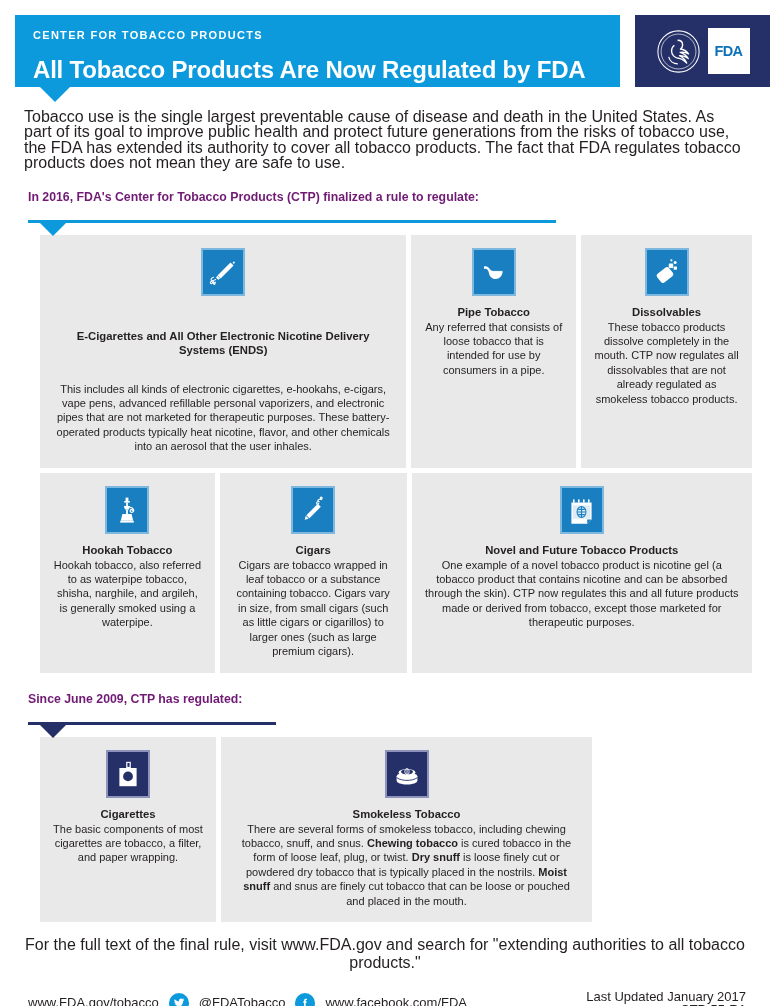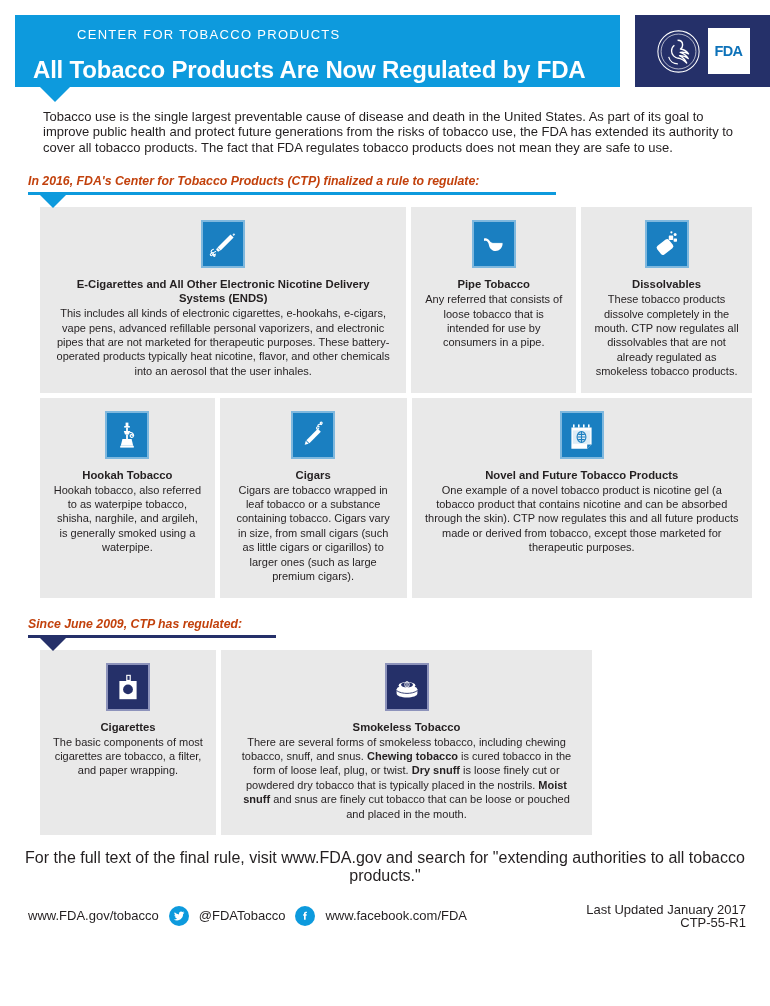--- a/index.html
+++ b/index.html
@@ -17,25 +17,24 @@
   .header-band {
     background: #0d9add;
     width: 605px;
     height: 72px;
     margin-left: 15px;
     padding: 13px 0 0 18px;
     position: relative;
   }
   .header-kicker {
     color: #ffffff;
-    font-size: 13px;
+    font-size: 11px;
     letter-spacing: 1.3px;
-    font-weight: 400;
+    font-weight: 700;
     line-height: 14px;
-    margin-left: 44px;
   }
   .header-title {
     color: #ffffff;
     font-size: 24px;
     font-weight: bold;
     letter-spacing: -0.2px;
     line-height: 30px;
     margin-top: 13px;
   }
   .header-notch {
@@ -56,31 +55,31 @@
   .hhs-seal { width: 45px; height: 45px; }
   .fda-box {
     background: #ffffff;
     width: 42px; height: 46px;
     display: flex; align-items: center; justify-content: center;
   }
   .fda-word { color: #0d72b9; font-size: 14.5px; font-weight: bold; letter-spacing: -0.6px; }
 
   
   .intro {
-    margin: 13px 24px 0 43px;
-    font-size: 13px;
+    margin: 13px 24px 0 24px;
+    font-size: 16px;
     line-height: 15.4px;
     color: #231f20;
   }
 
   
   .section-head { margin: 16px 0 0 28px; position: relative; }
   .section-head .label {
-    font-size: 12.3px; font-weight: bold; color: #c2410c;
-    display: inline-block; padding-bottom: 4px; font-style: italic;
+    font-size: 12.3px; font-weight: bold; color: #701a75;
+    display: inline-block; padding-bottom: 16px;
   }
   .section-head .rule { height: 3px; width: 528px; }
   .section-head .arrow {
     position: absolute; left: 12px; top: 100%;
     width: 0; height: 0;
     border-left: 13px solid transparent;
     border-right: 13px solid transparent;
     border-top: 13px solid transparent;
   }
   .head-blue .rule { background: #0d9add; }
@@ -108,21 +107,21 @@
     width: 44px; height: 48px;
     display: flex; align-items: center; justify-content: center;
     margin-bottom: 9px;
     position: relative;
   }
   .icon-tile.blue { background: #1a7fc1; border: 2px solid #7fb8de; }
   .icon-tile.navy { background: #253069; border: 2px solid #8d93bb; }
   .icon-tile svg { display: block; }
 
   
-  .r1c1 { width: 369px; }
+  .r1c1 { width: 369px; gap: 24px; }
   .r1c2 { width: 166px; }
   .r1c3 { width: 172px; }
   .r2c1 { width: 176px; }
   .r2c2 { width: 188px; }
   .r2c3 { width: 343px; }
   .r3c1 { width: 176px; }
   .r3c2 { width: 160px; }
   .r3c3 { width: 371px; }
 
   

